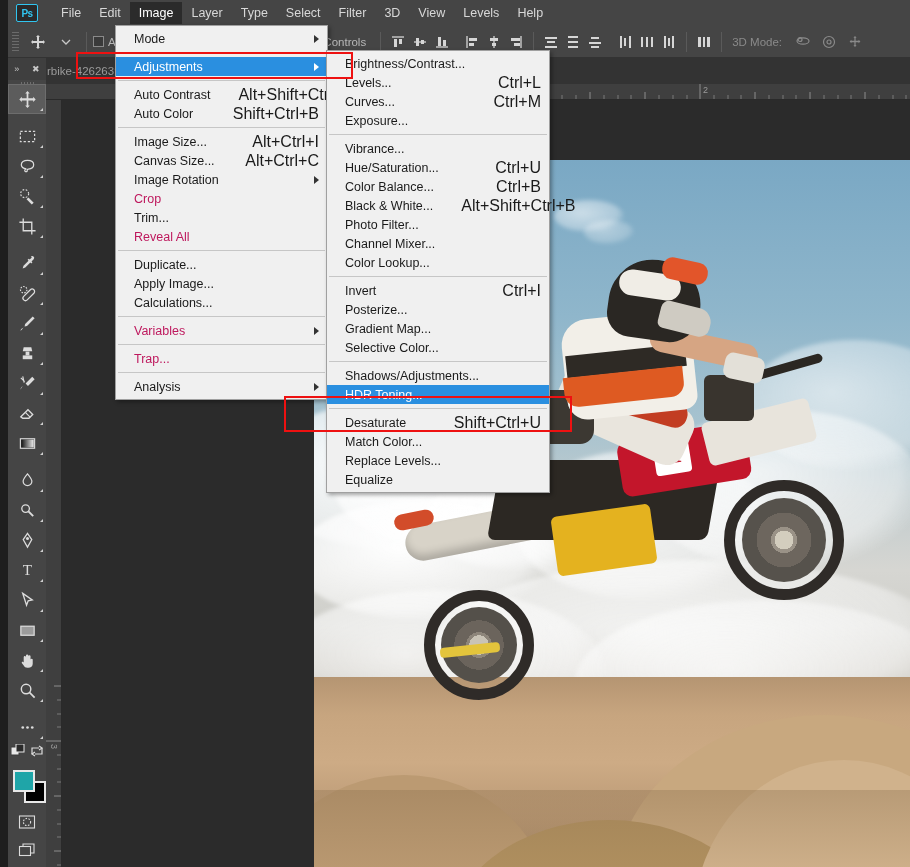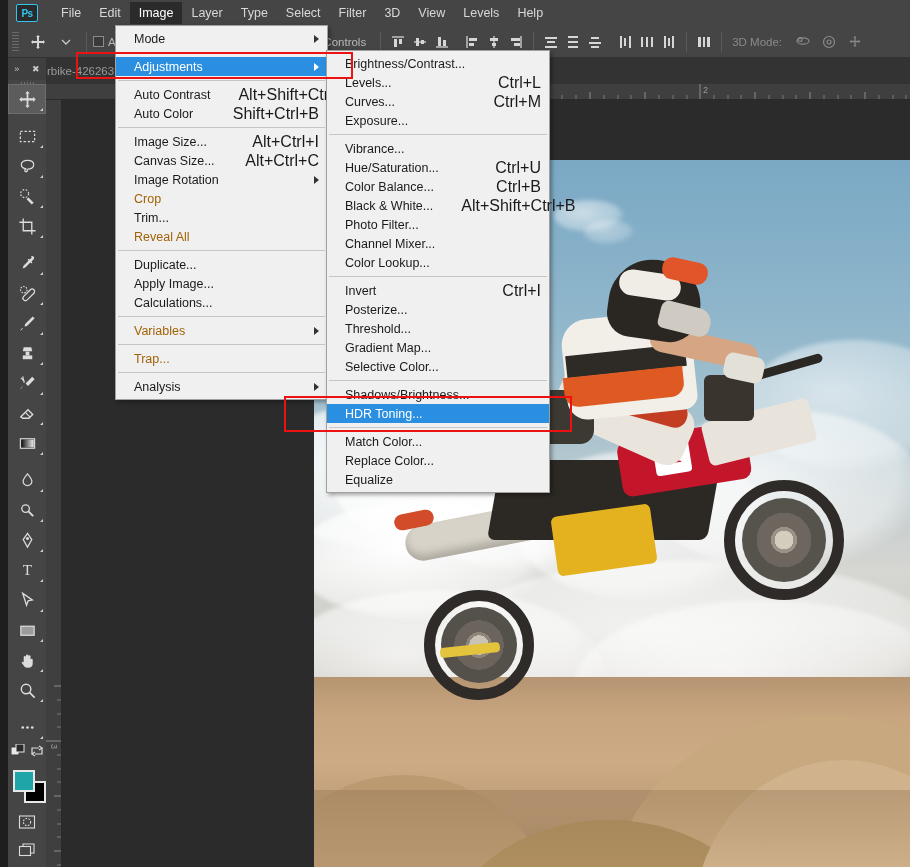--- a/index.html
+++ b/index.html
@@ -145,21 +145,21 @@
     position: absolute; background: #f0f0f0; border: 1px solid #a0a0a0;
     font-size: 12.5px; color: #1a1a1a; z-index: 40;
     box-shadow: 2px 2px 4px rgba(0,0,0,0.35);
     padding: 3px 0;
   }
   .mrow {
     position: relative; height: 19px; display: flex; align-items: center;
     padding: 0 8px 0 18px; white-space: nowrap;
   }
   .mrow.hl { background: #2a8fe0; color: #fff; }
-  .mrow.dim { color: #a16207; align-items: center; }
+  .mrow.dim { color: #be185d; align-items: center; }
   .mrow .shortcut { margin-left: auto; padding-left: 28px; font-size: 16px; }
   .mrow .arrow {
     margin-left: auto; width: 0; height: 0;
     border-top: 4px solid transparent; border-bottom: 4px solid transparent;
     border-left: 5px solid #333;
   }
   .mrow.hl .arrow { border-left-color: #fff; }
   .msep { height: 1px; background: #c6c6c6; margin: 4px 2px; }
 
   #menu-image { left: 107px; top: 25px; width: 213px; }
@@ -785,41 +785,42 @@
       </div>
       <div class="msep"></div>
       <div class="mrow">
         <span>Invert</span>
         <span class="shortcut">Ctrl+I</span>
       </div>
       <div class="mrow">
         <span>Posterize...</span>
       </div>
       <div class="mrow">
-        <span>Threshold...</span>
-      </div>
-      <div class="mrow">
         <span>Gradient Map...</span>
       </div>
       <div class="mrow">
         <span>Selective Color...</span>
       </div>
       <div class="msep"></div>
       <div class="mrow">
-        <span>Shadows/Brightness...</span>
+        <span>Shadows/Adjustments...</span>
       </div>
       <div class="mrow hl">
         <span>HDR Toning...</span>
       </div>
       <div class="msep"></div>
       <div class="mrow">
+        <span>Desaturate</span>
+        <span class="shortcut">Shift+Ctrl+U</span>
+      </div>
+      <div class="mrow">
         <span>Match Color...</span>
       </div>
       <div class="mrow">
-        <span>Replace Color...</span>
+        <span>Replace Levels...</span>
       </div>
       <div class="mrow">
         <span>Equalize</span>
       </div>
     </div>
 
   <div class="redbox" id="red-adjust"></div>
   <div class="redbox" id="red-hdr"></div>
 
 </div>

